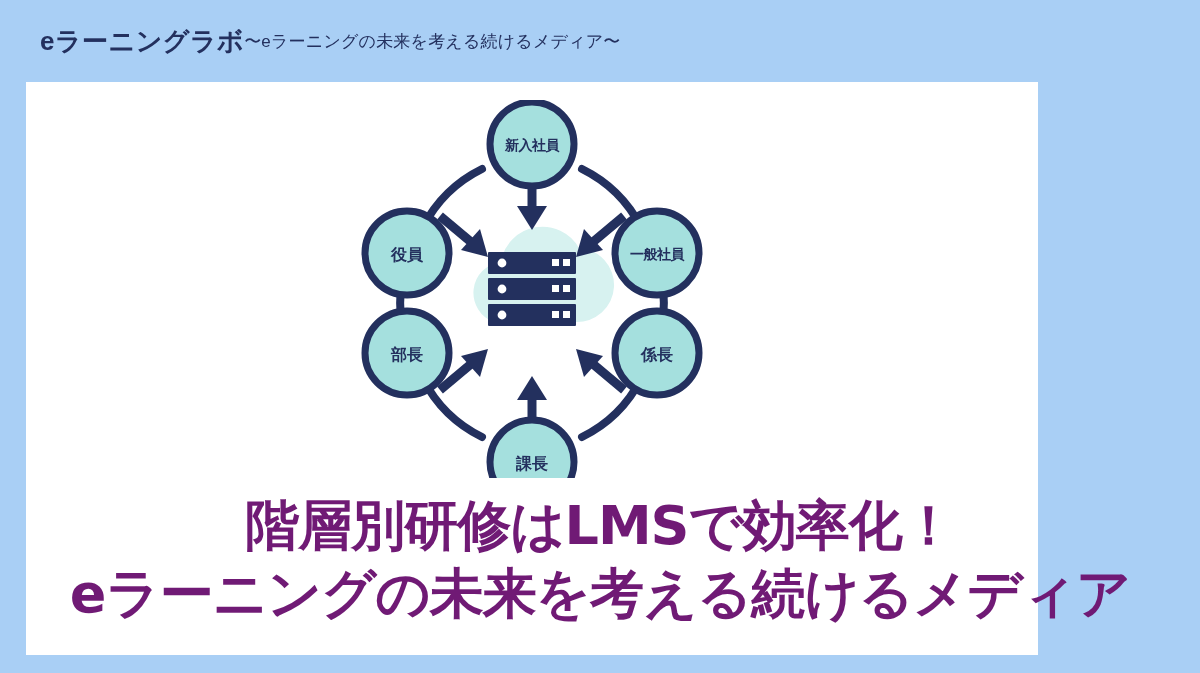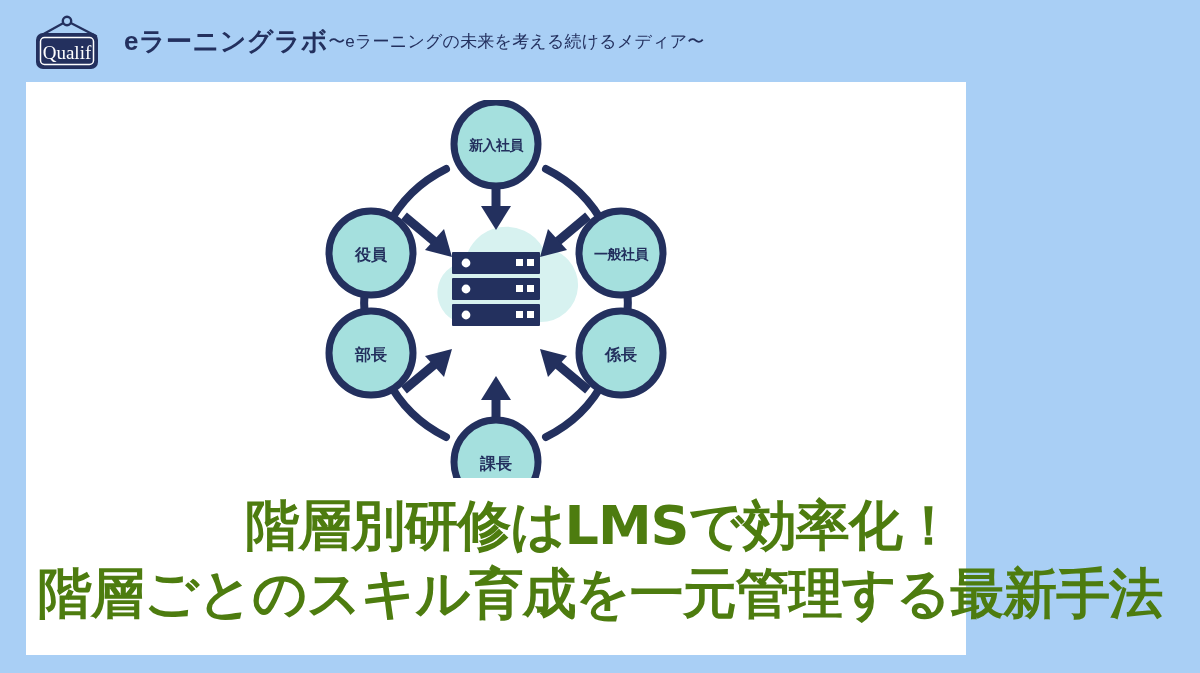--- a/index.html
+++ b/index.html
@@ -60,21 +60,21 @@
     color: #23305e;
     white-space: nowrap;
     letter-spacing: 0.2px;
   }
 
   
   .card {
     position: absolute;
     left: 26px;
     top: 82px;
-    width: 940px;
+    width: 1012px;
     height: 573px;
     background: #ffffff;
   }
 
   
   .diagram {
     position: absolute;
     left: 50%;
     top: 18px;
     transform: translateX(-50%);
@@ -93,48 +93,36 @@
   .node-label.size-4 { font-size: 14px; letter-spacing: -0.5px; }
   .node-label.size-2 { font-size: 16px; }
 
   
   .headline {
     position: absolute;
     left: 0;
     top: 412px;
     width: 1148px;
     text-align: center;
-    color: #4d7c0f;
+    color: #701a75;
     font-family: "DejaVu Sans", "Liberation Sans", sans-serif;
     font-weight: bold;
     line-height: 1.18;
     letter-spacing: -1px;
   }
   .headline-line-1 { font-size: 54px; display: block; }
   .headline-line-2 { font-size: 54px; display: block; margin-top: 4px; }
 </style>
 </head>
 <body>
 
 <div class="stage">
 
   <div class="header">
 
-    <div class="logo-badge">
-      <svg viewBox="0 0 84 58" width="84" height="58" aria-hidden="true">
-
-        <path d="M14 22 L41 7 L70 22" fill="none" stroke="#23305e" stroke-width="2.4" stroke-linecap="round"></path>
-        <circle cx="41" cy="7" r="4.2" fill="#a9cff5" stroke="#23305e" stroke-width="2.4"></circle>
-
-        <rect x="10" y="19" width="62" height="36" rx="7" ry="7" fill="#23305e"></rect>
-
-        <rect x="14.5" y="23.5" width="53" height="27" rx="4" ry="4" fill="none" stroke="#ffffff" stroke-width="1.5"></rect>
-        <text x="41" y="38.5" text-anchor="middle" dominant-baseline="central" font-family="'Liberation Serif','DejaVu Serif',serif" font-size="19" fill="#ffffff">Qualif</text>
-      </svg>
-    </div>
 
     <div class="brand-name">eラーニングラボ</div>
     <div class="brand-tagline">〜eラーニングの未来を考える続けるメディア〜</div>
   </div>
 
   <div class="card">
 
     <div class="diagram">
       <svg viewBox="0 0 380 378" aria-hidden="true">
 
@@ -229,17 +217,17 @@
         <g>
           <circle cx="65" cy="153" r="42" fill="#a5e0de" stroke="#23305e" stroke-width="7"></circle>
           <text class="node-label size-2" x="65" y="154">役員</text>
         </g>
 
       </svg>
     </div>
 
     <div class="headline">
       <span class="headline-line-1">階層別研修はLMSで効率化！</span>
-      <span class="headline-line-2">階層ごとのスキル育成を一元管理する最新手法</span>
+      <span class="headline-line-2">eラーニングの未来を考える続けるメディア</span>
     </div>
 
   </div>
 </div>
 
 </body></html>

